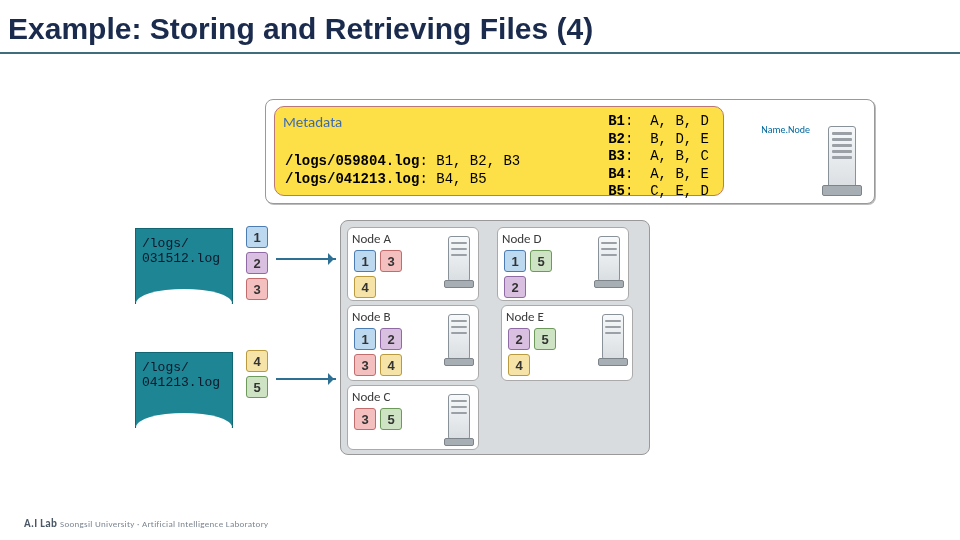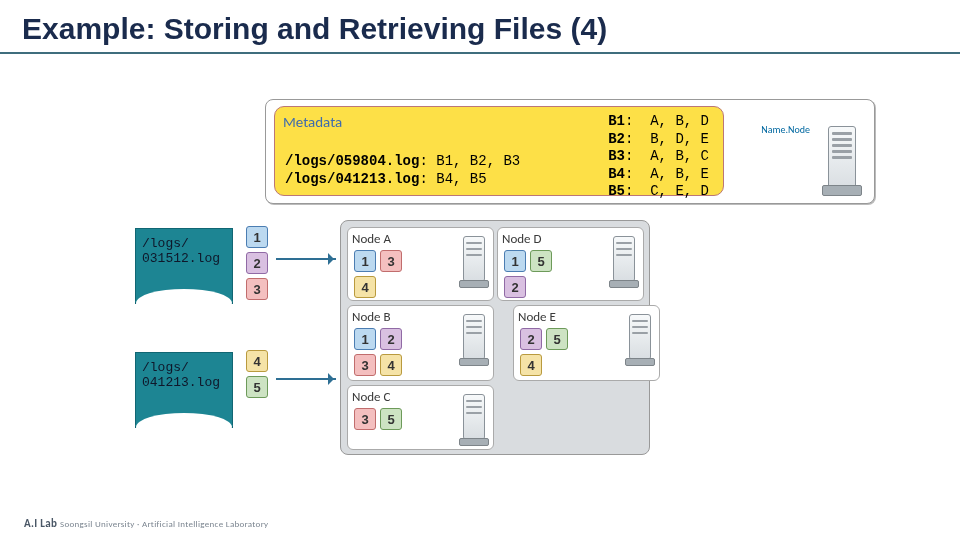--- a/index.html
+++ b/index.html
@@ -1,17 +1,17 @@
 <!DOCTYPE html>
 <html><head>
 <meta charset="utf-8">
 <style>
   *{box-sizing:border-box;margin:0;padding:0}
   body{width:960px;height:540px;background:#fff;font-family:Calibri,Arial,sans-serif;color:#000;position:relative;overflow:hidden}
-  .title{font-size:30px;font-weight:700;color:#1a2b4d;padding:12px 22px 6px;font-family:'Trebuchet MS',Verdana,sans-serif}
+  .title{font-size:30px;font-weight:700;color:#1a2b4d;padding:12px 8px 6px;font-family:'Trebuchet MS',Verdana,sans-serif}
   hr.rule{border:0;height:2px;background:#3f6d7d;margin:0 0 30px 0}
   
   .namenode{position:absolute;left:265px;top:99px;width:610px;height:105px;border:1px solid #999;border-radius:8px;background:#fff;box-shadow:1px 1px 0 #bbb}
   .meta{position:absolute;left:8px;top:6px;width:450px;height:90px;background:#fde047;border:1px solid #b77;border-radius:10px;padding:6px 8px;font-family:'Courier New',monospace;font-size:14px;line-height:1.25}
   .meta .hdr{color:#3e6bae;font-family:Calibri,Arial,sans-serif;font-size:15px;font-weight:400}
   .meta .left{position:absolute;left:10px;top:46px}
   .meta .right{position:absolute;right:14px;top:6px}
   .meta .right div{white-space:pre}
   .nn-label{position:absolute;right:64px;top:23px;font-size:10px;color:#0369a1}
   .nn-server{position:absolute;right:12px;top:26px;width:40px;height:70px}
@@ -36,30 +36,30 @@
   .c1{background:#bcd9f0;border-color:#4b7db2}
   .c2{background:#d9c0e1;border-color:#906aa5}
   .c3{background:#f4bfbf;border-color:#c16d6d}
   .c4{background:#f5e3a7;border-color:#b99a3e}
   .c5{background:#cde3c3;border-color:#6d9a5a}
   
   .arrow{position:absolute;width:60px;height:2px;background:#2e6f94}
   .arrow::after{content:'';position:absolute;right:-4px;top:-5px;border:6px solid transparent;border-left-color:#2e6f94}
   
   .cluster{position:absolute;left:340px;top:220px;width:310px;height:235px;border:1px solid #999;border-radius:8px;background:#d9dcdf;padding:4px}
-  .node{position:absolute;width:147px;border:1px solid #aaa;border-radius:6px;background:#fff;padding:3px 4px 2px}
+  .node{position:absolute;width:132px;border:1px solid #aaa;border-radius:6px;background:#fff;padding:3px 4px 2px}
   .node .nl{font-size:13px;color:#3a3a3a;margin-bottom:0}
   .node .blks{position:absolute;left:6px;top:22px;display:flex;flex-wrap:wrap;gap:4px;width:70px}
   .node .blks .chip{position:static}
   .node .srv.sm{position:absolute;right:4px;top:8px}
   .nA{left:6px;top:6px;height:74px}
   .nB{left:6px;top:84px;height:76px}
   .nC{left:6px;top:164px;height:65px}
   .nD{left:156px;top:6px;height:74px}
-  .nE{left:172px;top:84px;height:76px}
+  .nE{left:160px;top:84px;height:76px}
   .footer{position:absolute;left:24px;bottom:10px;color:#7b8590;font-size:11px;letter-spacing:.3px}
   .footer b{color:#4a5766}
 </style>
 </head>
 <body>
 
 <h1 class="title">Example: Storing and Retrieving Files (4)</h1>
 <hr class="rule">
 
 <div class="namenode">

